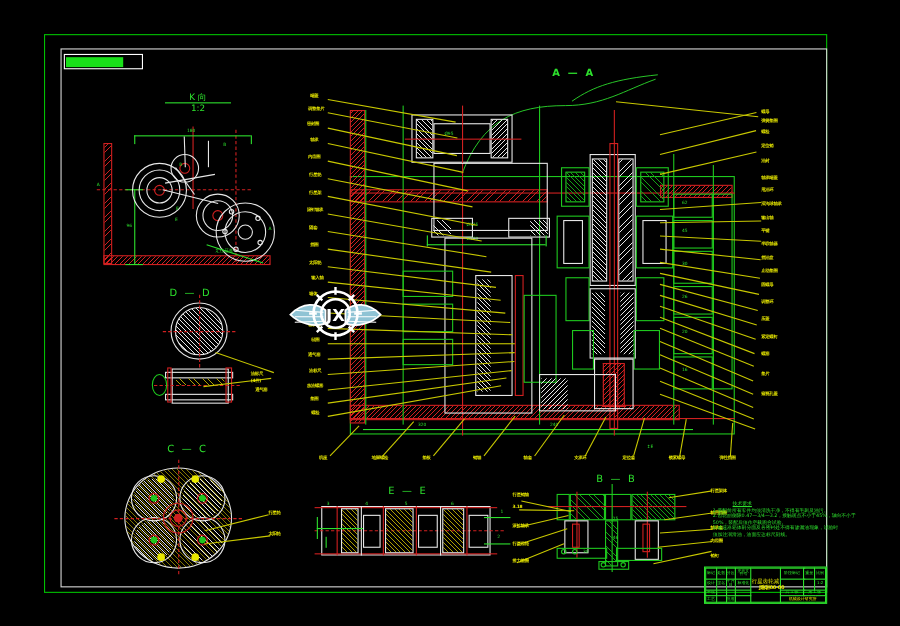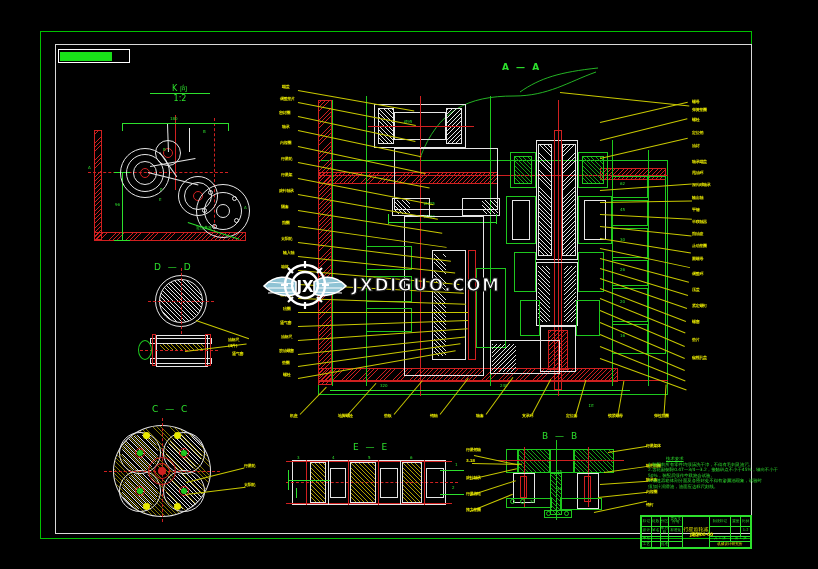--- a/index.html
+++ b/index.html
@@ -574,17 +574,16 @@
           <line x1="60" y1="33" x2="67" y2="33"></line>
           <line x1="26" y1="16" x2="31" y2="21"></line>
           <line x1="55" y1="45" x2="60" y2="50"></line>
           <line x1="26" y1="50" x2="31" y2="45"></line>
           <line x1="55" y1="21" x2="60" y2="16"></line>
         </g>
         <text x="43" y="40" text-anchor="middle" font-size="15" font-family="DejaVu Sans" font-weight="bold" fill="#ffffff">JX</text>
       </svg>
     </div>
     <div id="wm-text">
-      <div id="wm-en">JXDIGUO.COM</div>
     </div>
   </div>
 
 </div>
 
 </body></html>

